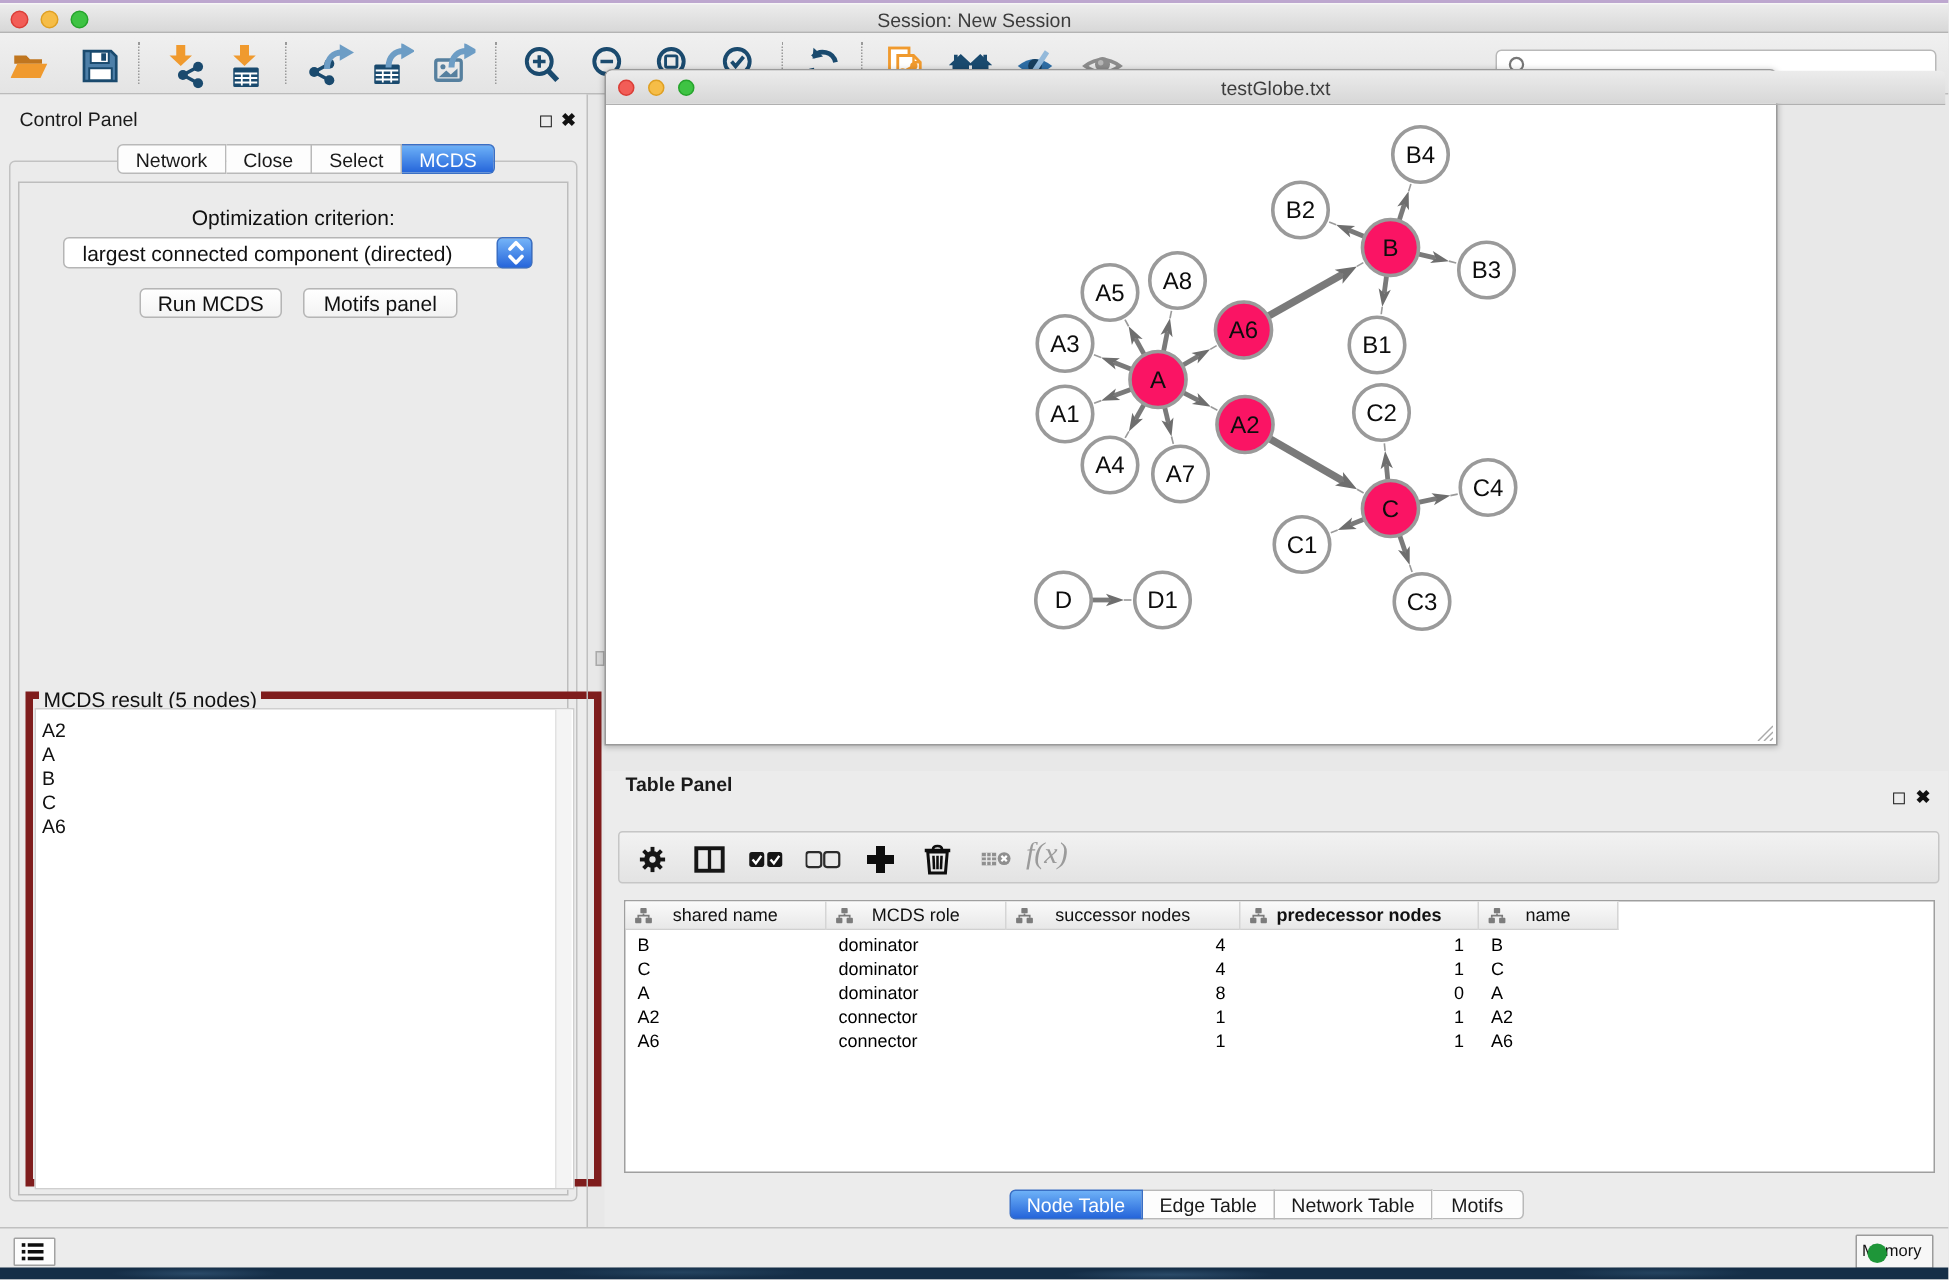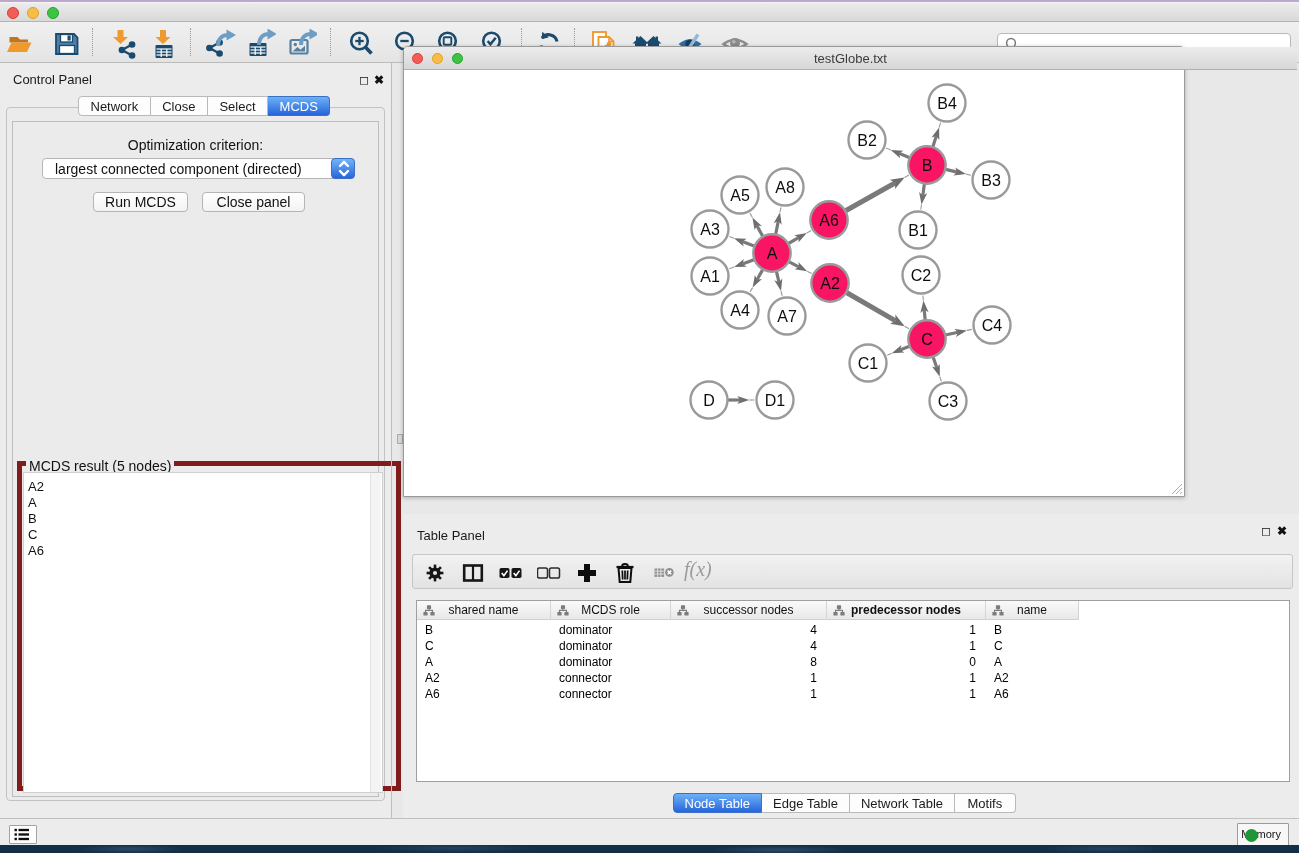--- a/index.html
+++ b/index.html
@@ -64,21 +64,21 @@
 #nettitle { position:absolute; left:0; top:0; width:893px; height:23px;
   background:linear-gradient(#ececec,#d7d7d7); border-bottom:1px solid #b0b0b0; border-radius:4px 4px 0 0; }
 #nettitle .tl { top:6px; width:11px; height:11px; }
 #nettitle .t1 { left:8px;  background:#f25d57; border:0.5px solid #da3e37;}
 #nettitle .t2 { left:28px; background:#f6bd47; border:0.5px solid #dfa023;}
 #nettitle .t3 { left:48px; background:#3ec343; border:0.5px solid #26a42c;}
 #nettitle .title { position:absolute; width:100%; text-align:center; top:4px;
   font-size:13px; color:#3c3c3c; }
 
 #tpanel { left:403px; top:514px; width:896px; height:304px; background:#ececec; }
-#tpanel .hdr { position:absolute; left:14px; top:14px; font-size:13px; color:#1a1a1a; }
+#tpanel .hdr { position:absolute; left:14px; top:1px; font-size:13px; color:#1a1a1a;font-weight:bold; }
 #ttools { position:absolute; left:9px; top:40px; width:881px; height:35px;
   background:linear-gradient(#f2f2f2,#e3e3e3); border:1px solid #c6c6c6; border-radius:3px; }
 #ttable { position:absolute; left:13px; top:86px; width:874px; height:182px;
   background:#fff; border:1px solid #9f9f9f; }
 #thead { position:absolute; left:0; top:0; width:662px; height:19px;
   background:linear-gradient(#fafafa,#e8e8e8); border-bottom:1px solid #d0d0d0; font-size:12px; color:#111;}
 .thcell { position:absolute; top:0; height:19px; border-right:1px solid #d5d5d5;
   text-align:center; line-height:19px; }
 .thicon { position:absolute; left:8px; top:4px; }
 .trow { position:absolute; font-size:12px; color:#000; height:16px; line-height:16px; }
@@ -99,20 +99,21 @@
   background-image:radial-gradient(ellipse 80px 6px at 10% 50%, #2a4a68 0%, transparent 70%),
     radial-gradient(ellipse 120px 6px at 35% 40%, #24435f 0%, transparent 70%),
     radial-gradient(ellipse 100px 6px at 60% 60%, #2a4a68 0%, transparent 70%),
     radial-gradient(ellipse 90px 6px at 85% 45%, #24435f 0%, transparent 70%); }
 </style></head><body>
 <div class="abs" id="deskTop"></div>
 <div class="abs" id="titlebar">
   <div class="tl t1"></div>
     <div class="tl t2"></div>
     <div class="tl t3"></div>
+  <div class="title">Session: New Session</div>
 </div>
 <div class="abs" id="toolbar">
 <svg class="ticon" style="left:7px;" width="30" height="30" viewBox="0 0 30 30">
       <path d="M2.5 8 h8 l2.5 2.5 h8 v3 h-18.5 z" fill="#c0761f"></path>
 <path d="M4.5 13.5 h20 l-4.5 9.5 h-20 z" fill="#f09a2e"></path>
     </svg>
 <svg class="ticon" style="left:52px;" width="30" height="30" viewBox="0 0 30 30">
       <path d="M4 5 h18 l3.5 3.5 v16.5 h-21.5 z" fill="#4d7fa8" stroke="#1a4a6e" stroke-width="1.8"></path>
 <rect x="8.5" y="5.5" width="12" height="7.5" fill="#fff" stroke="#1a4a6e" stroke-width="1.3"></rect>
 <rect x="15.5" y="6.5" width="3.2" height="5" fill="#1a4a6e"></rect>
@@ -250,21 +251,21 @@
       <div class="tab sel last">MCDS</div>
   </div>
   <div id="dropdown">largest connected component (directed)
     <div class="spin"><svg width="24" height="19" viewBox="0 0 24 19">
           <path d="M8 7 L12 2.8 L16 7" fill="none" stroke="#fff" stroke-width="2.4" stroke-linecap="round" stroke-linejoin="round"></path>
           <path d="M8 12 L12 16.2 L16 12" fill="none" stroke="#fff" stroke-width="2.4" stroke-linecap="round" stroke-linejoin="round"></path>
         </svg></div>
   </div>
   <div id="optlabel">Optimization criterion:</div>
   <div class="btn" style="left:93px; top:129px; width:95px;">Run MCDS</div>
-  <div class="btn" style="left:202px; top:129px; width:103px;">Close panel</div>
+  <div class="btn" style="left:202px; top:129px; width:103px;">Motifs panel</div>
   <div id="mcdsbox">
     <div class="legend">MCDS result (5 nodes)</div>
     <div id="mcdslist">
       <div class="row" style="margin-top:6px;">A2</div>
         <div class="row">A</div>
         <div class="row">B</div>
         <div class="row">C</div>
         <div class="row">A6</div>
       <div class="sb"></div>
     </div>

